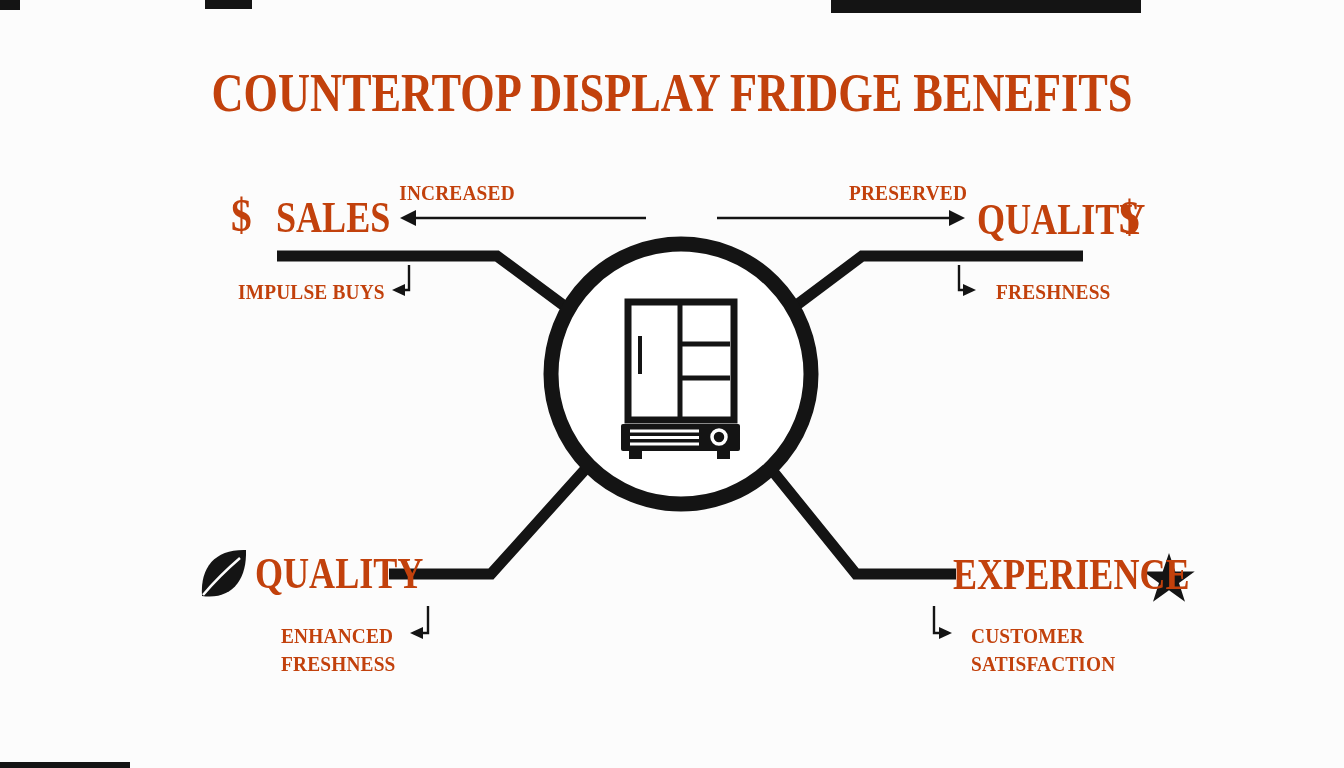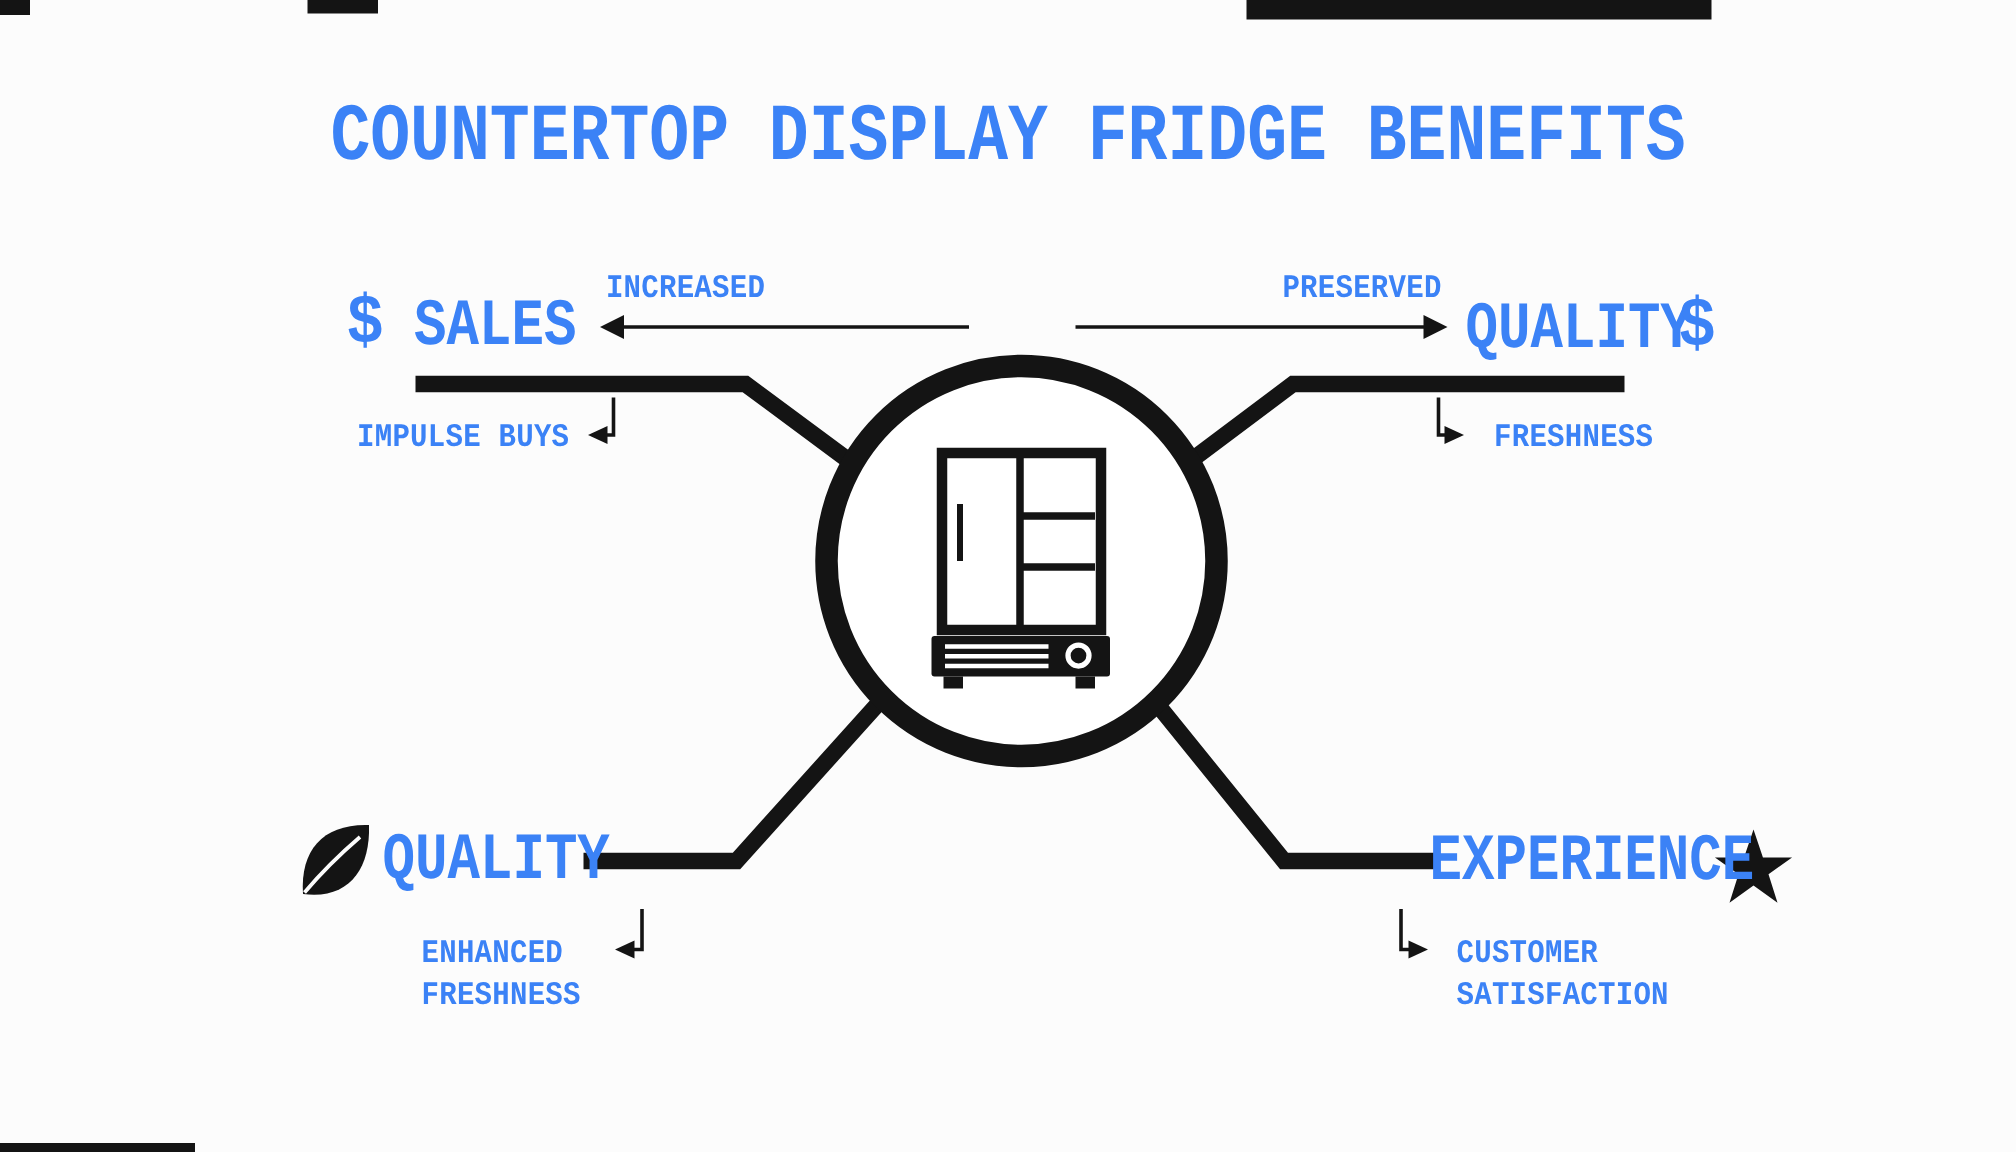--- a/index.html
+++ b/index.html
@@ -1,18 +1,18 @@
 <!DOCTYPE html>
 <html><head>
 <meta charset="utf-8">
 <style>
   html,body{margin:0;padding:0;background:#ffffff;}
   .stage{
     position:relative;width:1344px;height:768px;background:#fcfcfc;
-    overflow:hidden;font-family:Liberation Mono, monospace;color:#3b82f6;
+    overflow:hidden;font-family:Liberation Serif, serif;color:#c2410c;
   }
   .abs{position:absolute;line-height:1;}
   .title{
     top:66px;left:0;width:100%;text-align:center;
     font-size:54px;font-weight:800;letter-spacing:0px;
     transform:scaleX(.82);transform-origin:center;white-space:nowrap;
   }
   .h1{
     font-size:44px;font-weight:800;white-space:nowrap;
     transform:scaleX(.82);transform-origin:left center;

